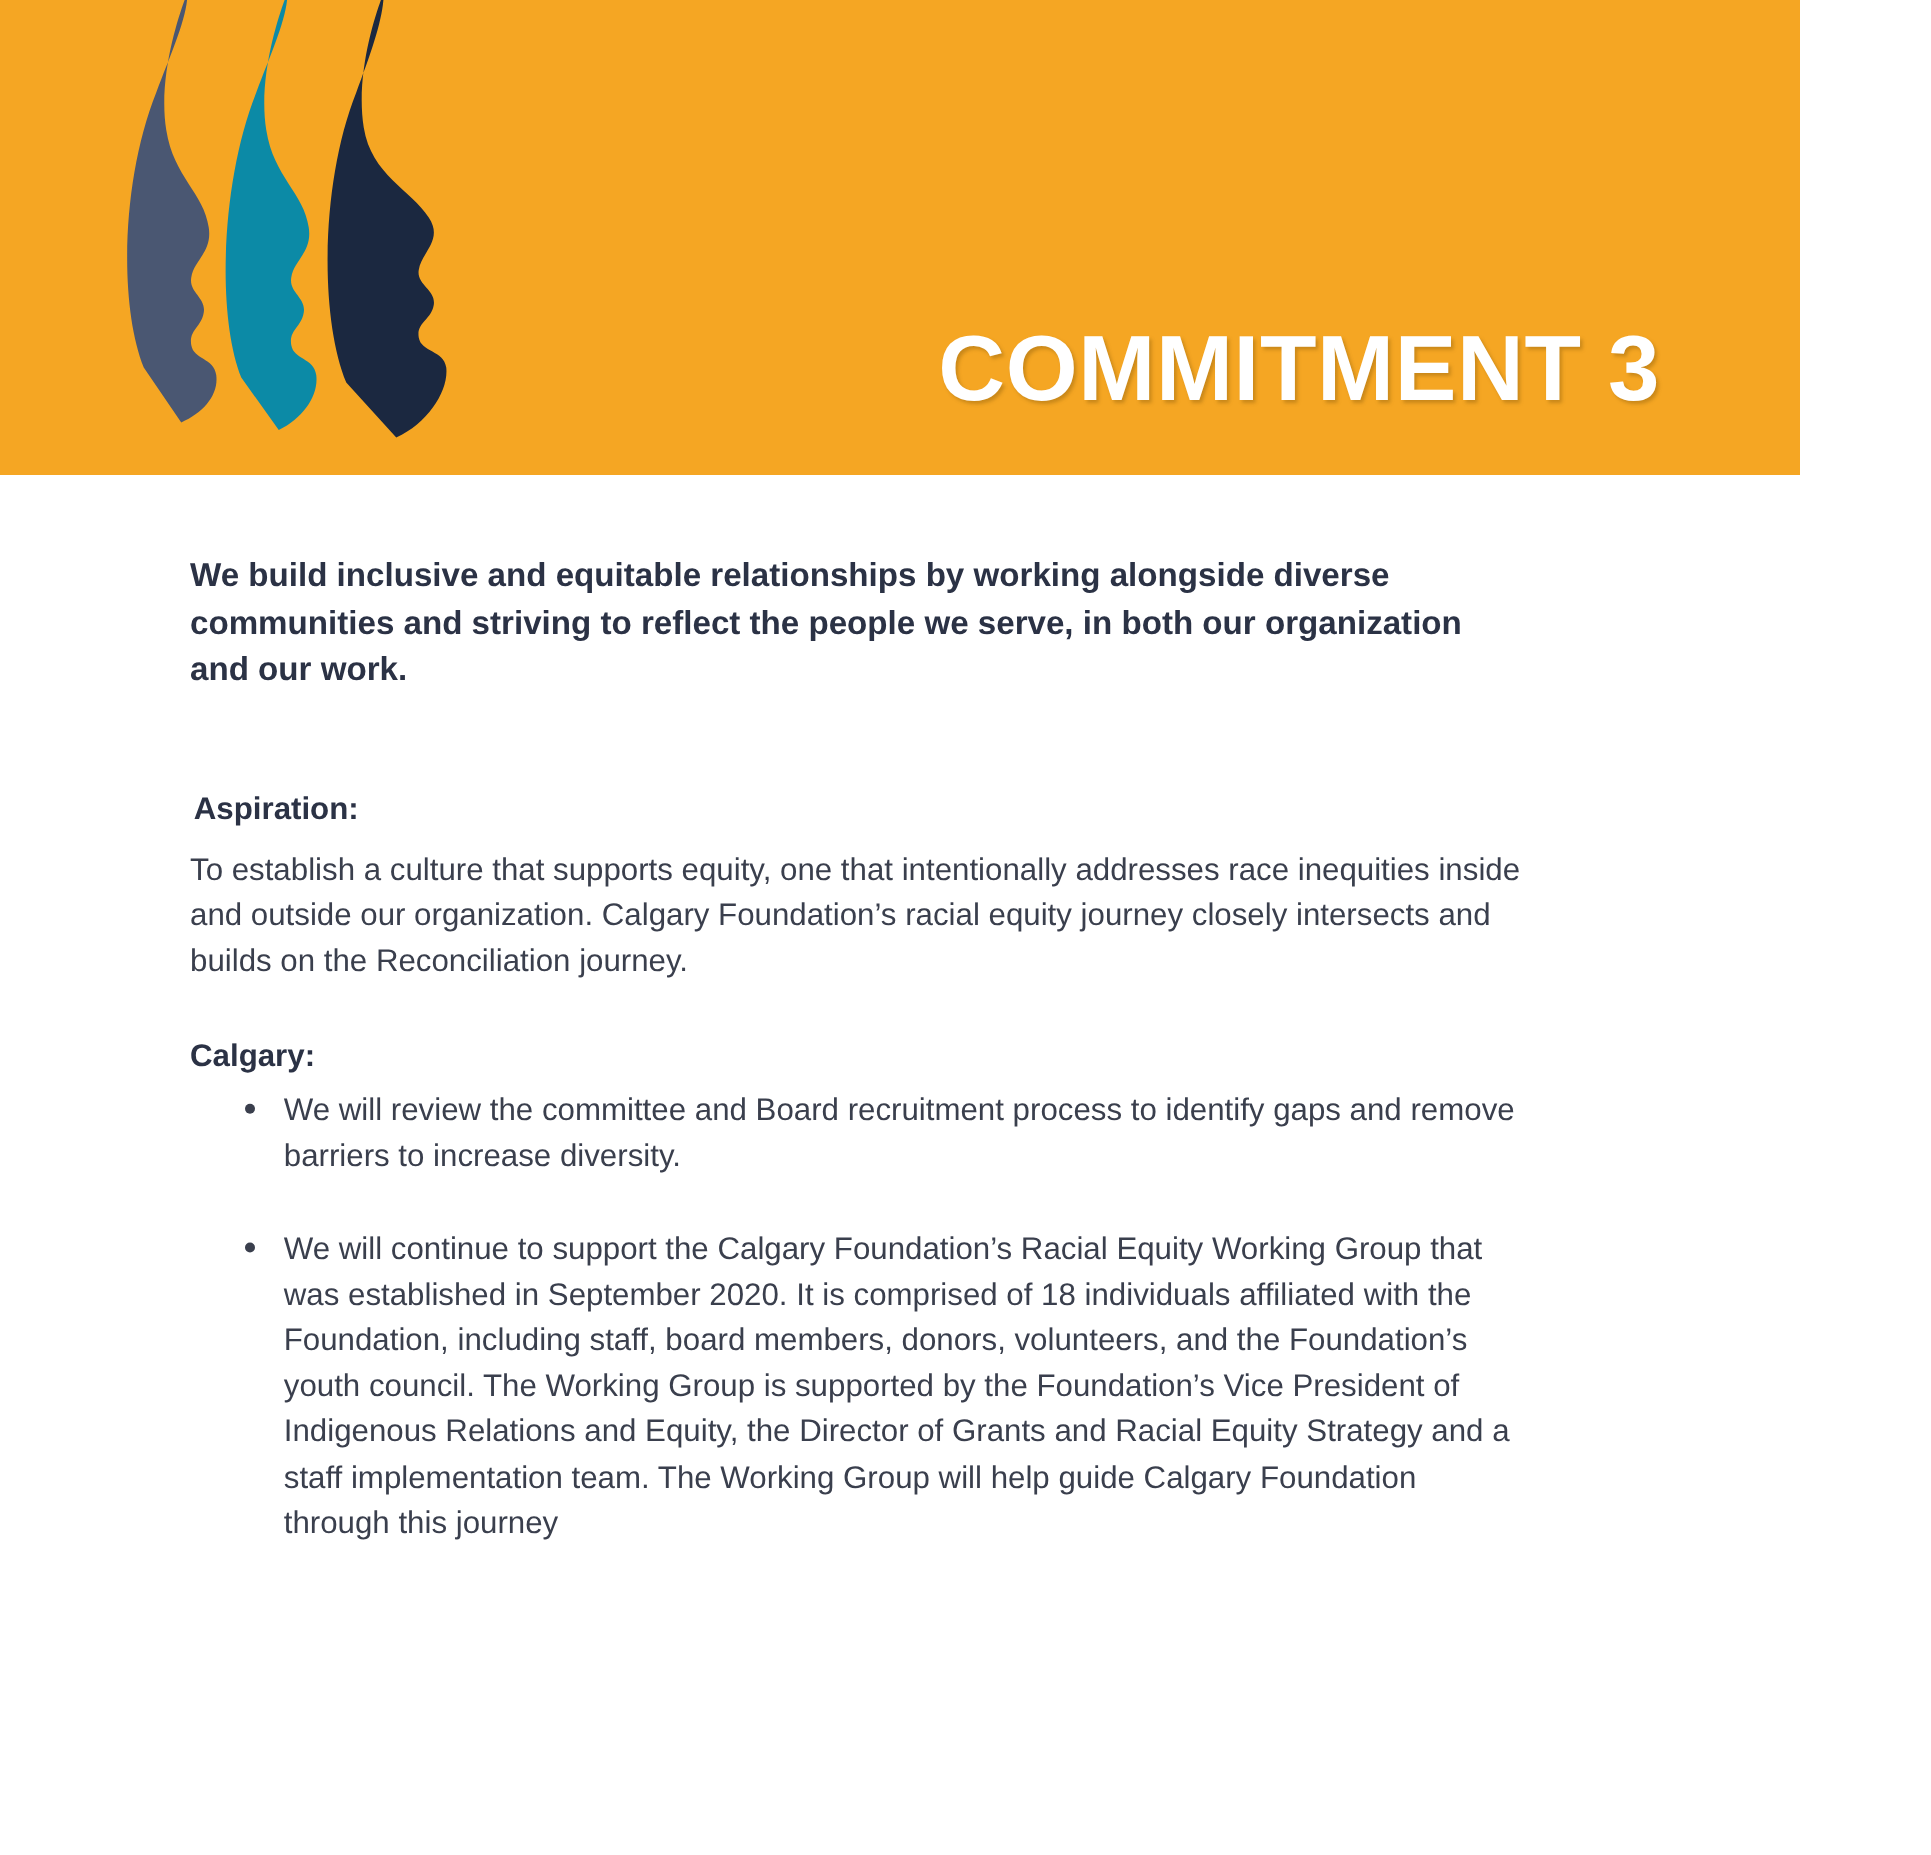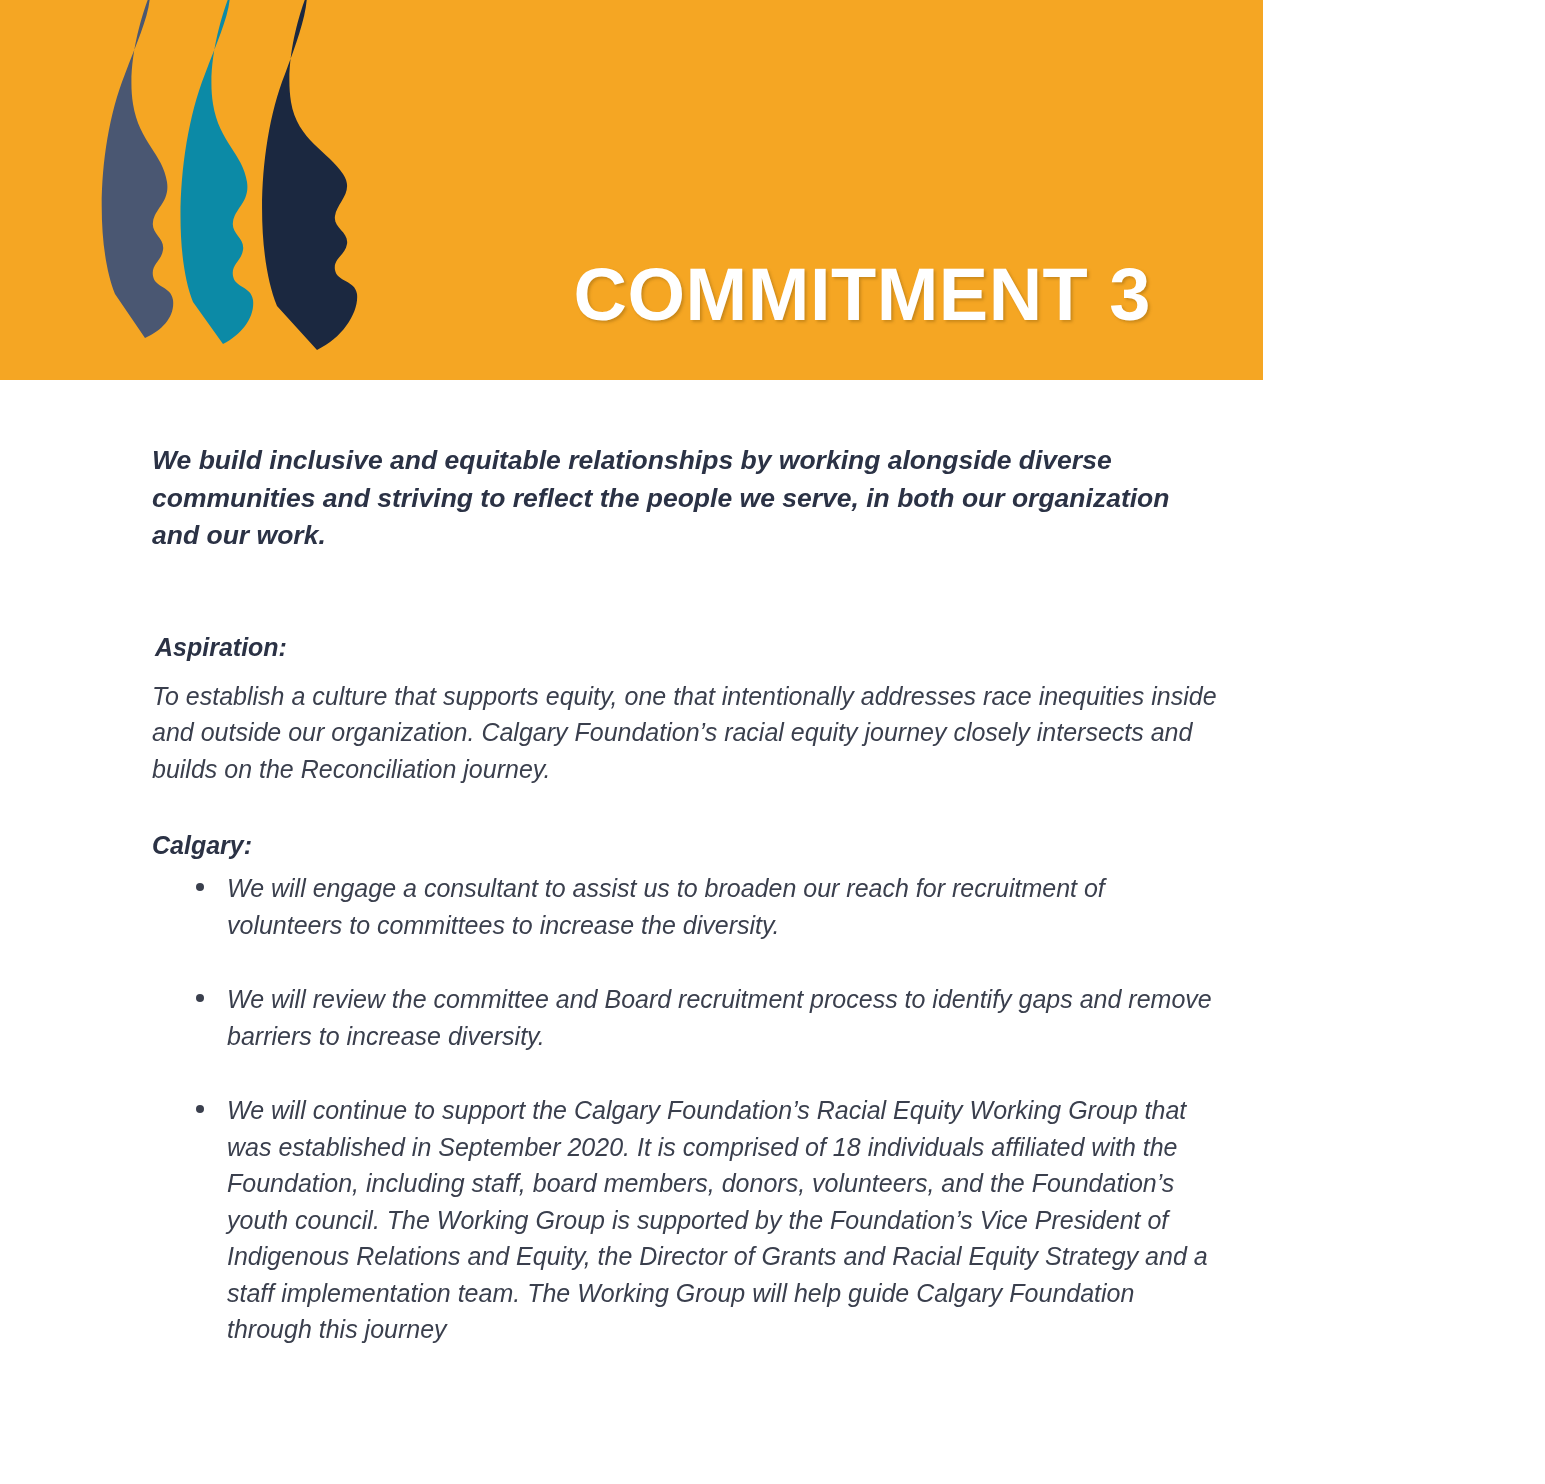--- a/index.html
+++ b/index.html
@@ -11,21 +11,21 @@
     width: 1545px;
     min-height: 1484px;
     font-family: "Liberation Sans", sans-serif;
     color: #2b3245;
     -webkit-font-smoothing: antialiased;
   }
 
   
   .banner {
     position: relative;
-    width: 1263px;
+    width: 1440px;
     height: 380px;
     background: #f5a623;
     overflow: hidden;
   }
   .banner-faces {
     position: absolute;
     left: 55px;
     top: -6px;
     width: 420px;
     height: 390px;
@@ -41,21 +41,20 @@
     line-height: 1;
     text-shadow: 2px 2px 3px rgba(120, 80, 10, 0.35);
     white-space: nowrap;
   }
 
   
   .content {
     padding: 62px 150px 40px 152px;
     box-sizing: border-box;
     width: 1369px;
-    font-style: italic;
   }
   .lede {
     font-size: 26.5px;
     font-weight: bold;
     line-height: 1.42;
     color: #2b3245;
     margin: 0 0 78px 0;
     max-width: 1245px;
   }
   .section-label {
@@ -126,18 +125,17 @@
 
 <div class="content">
 
   <p class="lede">We build inclusive and equitable relationships by working alongside diverse communities and striving to reflect the people we serve, in both our organization and our work.</p>
 
   <p class="section-label">Aspiration:</p>
   <p class="aspiration-text">To establish a culture that supports equity, one that intentionally addresses race inequities inside and outside our organization. Calgary Foundation’s racial equity journey closely intersects and builds on the Reconciliation journey.</p>
 
   <p class="actions-label">Calgary:</p>
   <ul class="actions">
-    <li>We will engage a consultant to assist us to broaden our reach for recruitment of volunteers to committees to increase the diversity.</li>
     <li>We will review the committee and Board recruitment process to identify gaps and remove barriers to increase diversity.</li>
     <li>We will continue to support the Calgary Foundation’s Racial Equity Working Group that was established in September 2020. It is comprised of 18 individuals affiliated with the Foundation, including staff, board members, donors, volunteers, and the Foundation’s youth council. The Working Group is supported by the Foundation’s Vice President of Indigenous Relations and Equity, the Director of Grants and Racial Equity Strategy and a staff implementation team. The Working Group will help guide Calgary Foundation through this journey</li>
   </ul>
 
 </div>
 
 </body></html>

